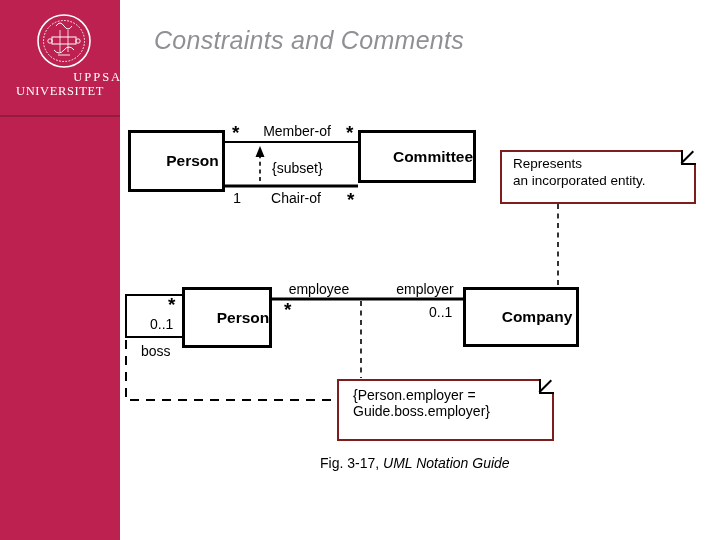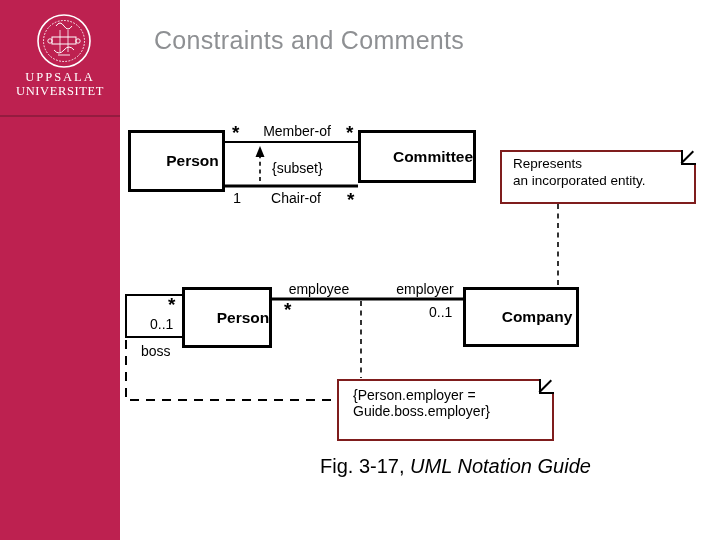--- a/index.html
+++ b/index.html
@@ -6,24 +6,24 @@
   .slide {
     position:relative; width:720px; height:540px; overflow:hidden;
     background:#ffffff; font-family:"Liberation Sans", sans-serif; color:#000;
   }
   
   .sidebar { position:absolute; left:0; top:0; width:120px; height:540px; background:#BD2150; }
   .sidebar-divider { position:absolute; left:0; top:115px; width:120px; height:2px; background:#941C3F; }
   .seal { position:absolute; left:0; top:0; width:120px; height:110px; }
   .org-line { position:absolute; left:0; width:120px; text-align:center; color:#fff;
               font-family:"Liberation Serif", serif; font-size:12.5px; }
-  .org-line1 { top:70px; letter-spacing:2px; }
+  .org-line1 { top:70px; letter-spacing:2px;margin-left:48px; }
   .org-line2 { top:84px; letter-spacing:0.6px; }
   
-  .title { position:absolute; left:154px; top:26px; font-size:25px; color:#8E9093; letter-spacing:0.3px; }
+  .title { position:absolute; left:154px; top:26px; font-size:25px; color:#8E9093; letter-spacing:0.3px;font-style:italic; }
   
   .uml-class { position:absolute; box-sizing:border-box; border:3px solid #000; background:#fff;
                display:flex; align-items:center; justify-content:center;
                font-weight:bold; font-size:15.5px;padding-left:32px; }
   .box-person-top { left:128px; top:130px; width:97px;  height:62px; }
   .box-committee  { left:358px; top:130px; width:118px; height:53px; }
   .box-person-bot { left:182px; top:287px; width:90px;  height:61px; }
   .box-company    { left:463px; top:287px; width:116px; height:60px; }
   
   .lbl { position:absolute; font-size:14px; white-space:nowrap; }
@@ -37,21 +37,21 @@
                     width:17px; height:2px; background:#000;
                     transform:rotate(-45deg); transform-origin:left bottom; }
   .note-text { position:relative; font-size:13.5px; line-height:16.5px; }
   .note-represents { left:500px; top:150px; width:196px; height:54px; }
   .note-represents .note-text { padding:4px 0 0 11px; }
   .note-constraint { left:337px; top:379px; width:217px; height:62px; }
   .note-constraint .note-text { padding:7px 0 0 14px; font-size:14px; line-height:15.5px; }
   
   .connectors { position:absolute; left:0; top:0; width:720px; height:540px; pointer-events:none; }
   
-  .caption { position:absolute; left:320px; top:455px; font-size:20px; }
+  .caption { position:absolute; left:320px; top:455px; font-size:14px; }
   .caption .it { font-style:italic; }
 </style>
 </head>
 <body>
 
 <div class="slide">
 
   <div class="sidebar">
     <svg class="seal" viewBox="0 0 120 110">
       <g stroke="#ffffff" fill="none" stroke-width="1.6">

